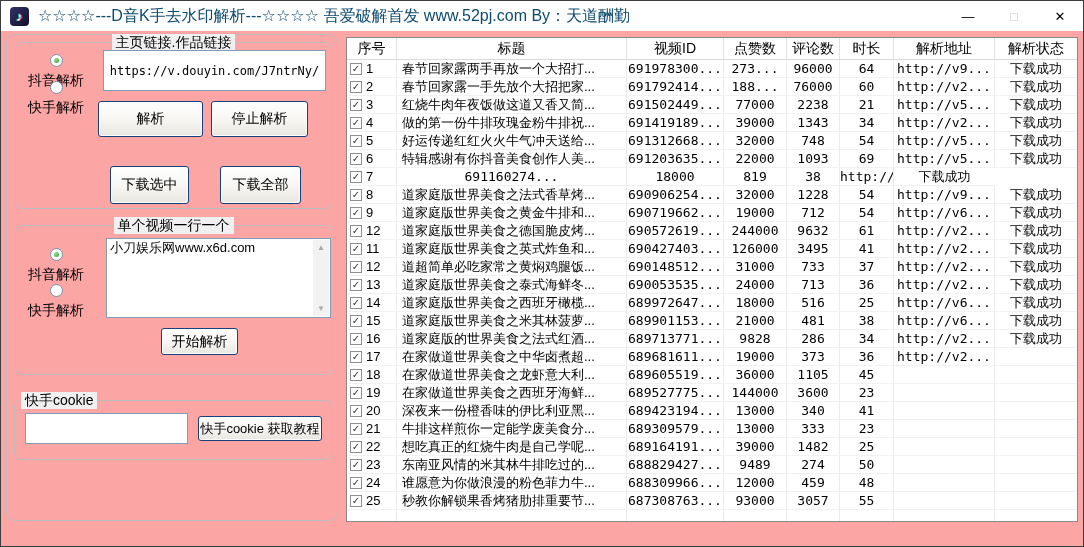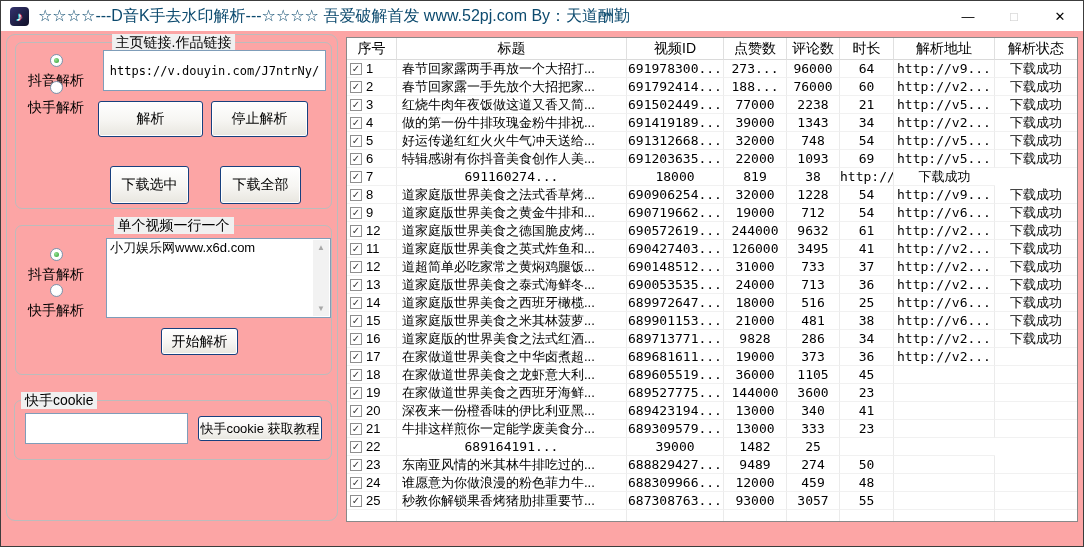--- a/index.html
+++ b/index.html
@@ -438,20 +438,21 @@
     <div class="cell num">23</div>
     <div class="cell num"></div>
     <div class="cell c-status"></div>
   </div>
 
   <div class="trow drow">
     <div class="cell c-no">
       <span class="cb"><span class="ck">✓</span></span>
       <span>22</span>
     </div>
+    <div class="cell c-title">想吃真正的红烧牛肉是自己学呢...</div>
     <div class="cell num">689164191...</div>
     <div class="cell num">39000</div>
     <div class="cell num">1482</div>
     <div class="cell num">25</div>
     <div class="cell num"></div>
     <div class="cell c-status"></div>
   </div>
 
   <div class="trow drow">
     <div class="cell c-no">

